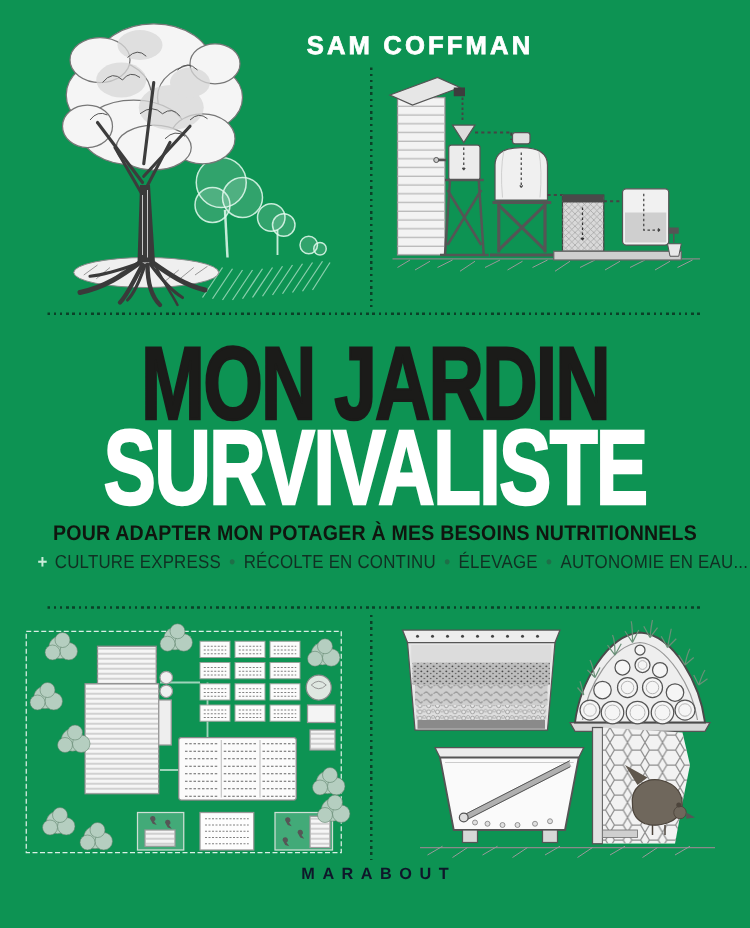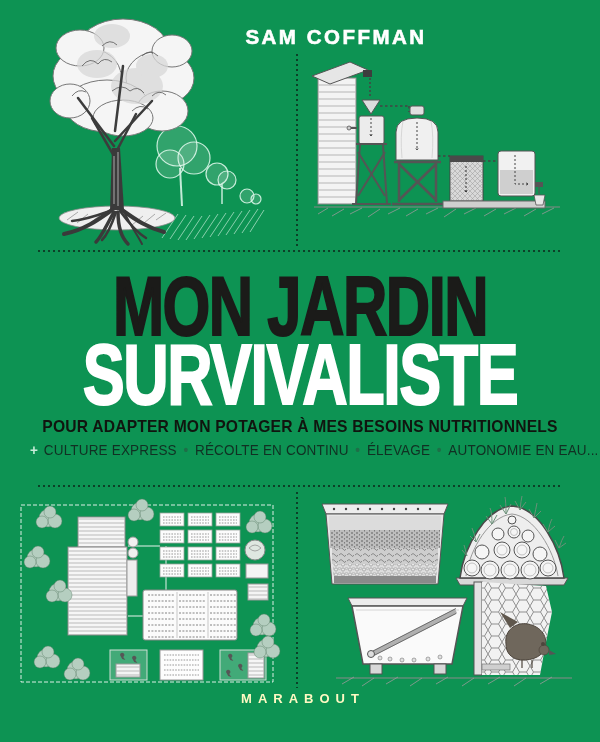--- a/index.html
+++ b/index.html
@@ -15,21 +15,21 @@
       font-size:85px;line-height:1;font-weight:bold;color:#ffffff;letter-spacing:-2px;
       transform:scaleX(0.74);-webkit-text-stroke:2px #ffffff;}
   .subtitle{position:absolute;top:417px;left:0;width:100%;text-align:center;white-space:nowrap;
       font-size:17px;line-height:1.2;font-weight:bold;color:#10150f;letter-spacing:0.2px;
       transform:scaleX(0.92);}
   .tagline{position:absolute;top:441px;left:0;width:100%;text-align:center;white-space:nowrap;
       font-size:15px;line-height:1.2;font-weight:normal;color:#113023;letter-spacing:0.2px;
       transform:scaleX(0.9);}
   .tl-plus{color:#c9ecd9;font-weight:bold;margin-right:2px;}
   .tl-sep{color:#1e6f48;font-weight:bold;margin:0 3px;}
-  .publisher{position:absolute;top:692px;left:0;width:100%;text-align:center;color:#fef9c3;
+  .publisher{position:absolute;top:692px;left:0;width:100%;text-align:center;color:#0f172a;
       font-size:13px;line-height:1;font-weight:bold;letter-spacing:6px;text-indent:6px;}
   .hline{position:absolute;left:38px;width:524px;height:2px;opacity:.85;
       background-image:repeating-linear-gradient(90deg,#0b3220 0 2px,transparent 2px 5px);}
   #hline1{top:250px;} #hline2{top:485px;}
   .vline{position:absolute;left:296px;width:2px;opacity:.85;
       background-image:repeating-linear-gradient(180deg,#0b3220 0 2px,transparent 2px 5px);}
   #vline-top{top:54px;height:194px;} #vline-bottom{top:492px;height:196px;}
   .illus{position:absolute;}
 </style>
 </head>

